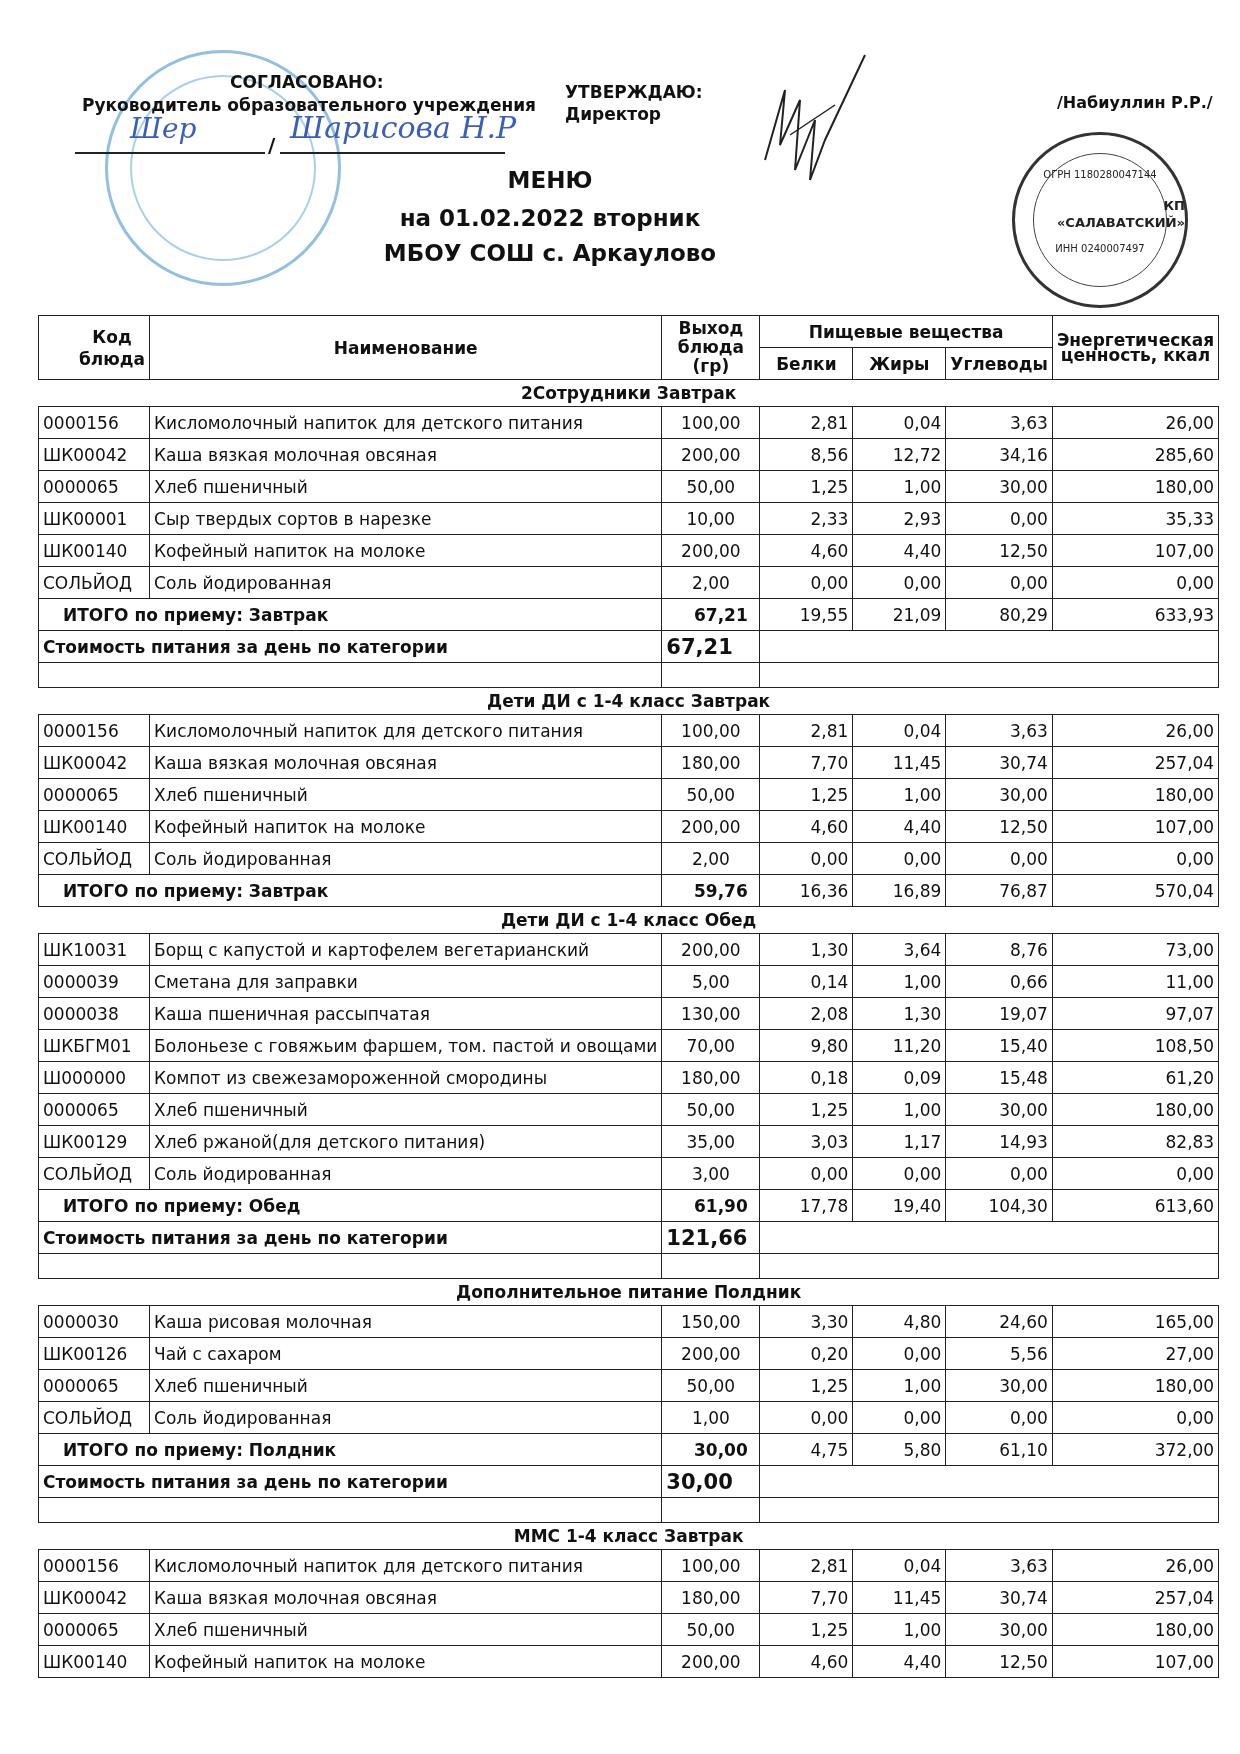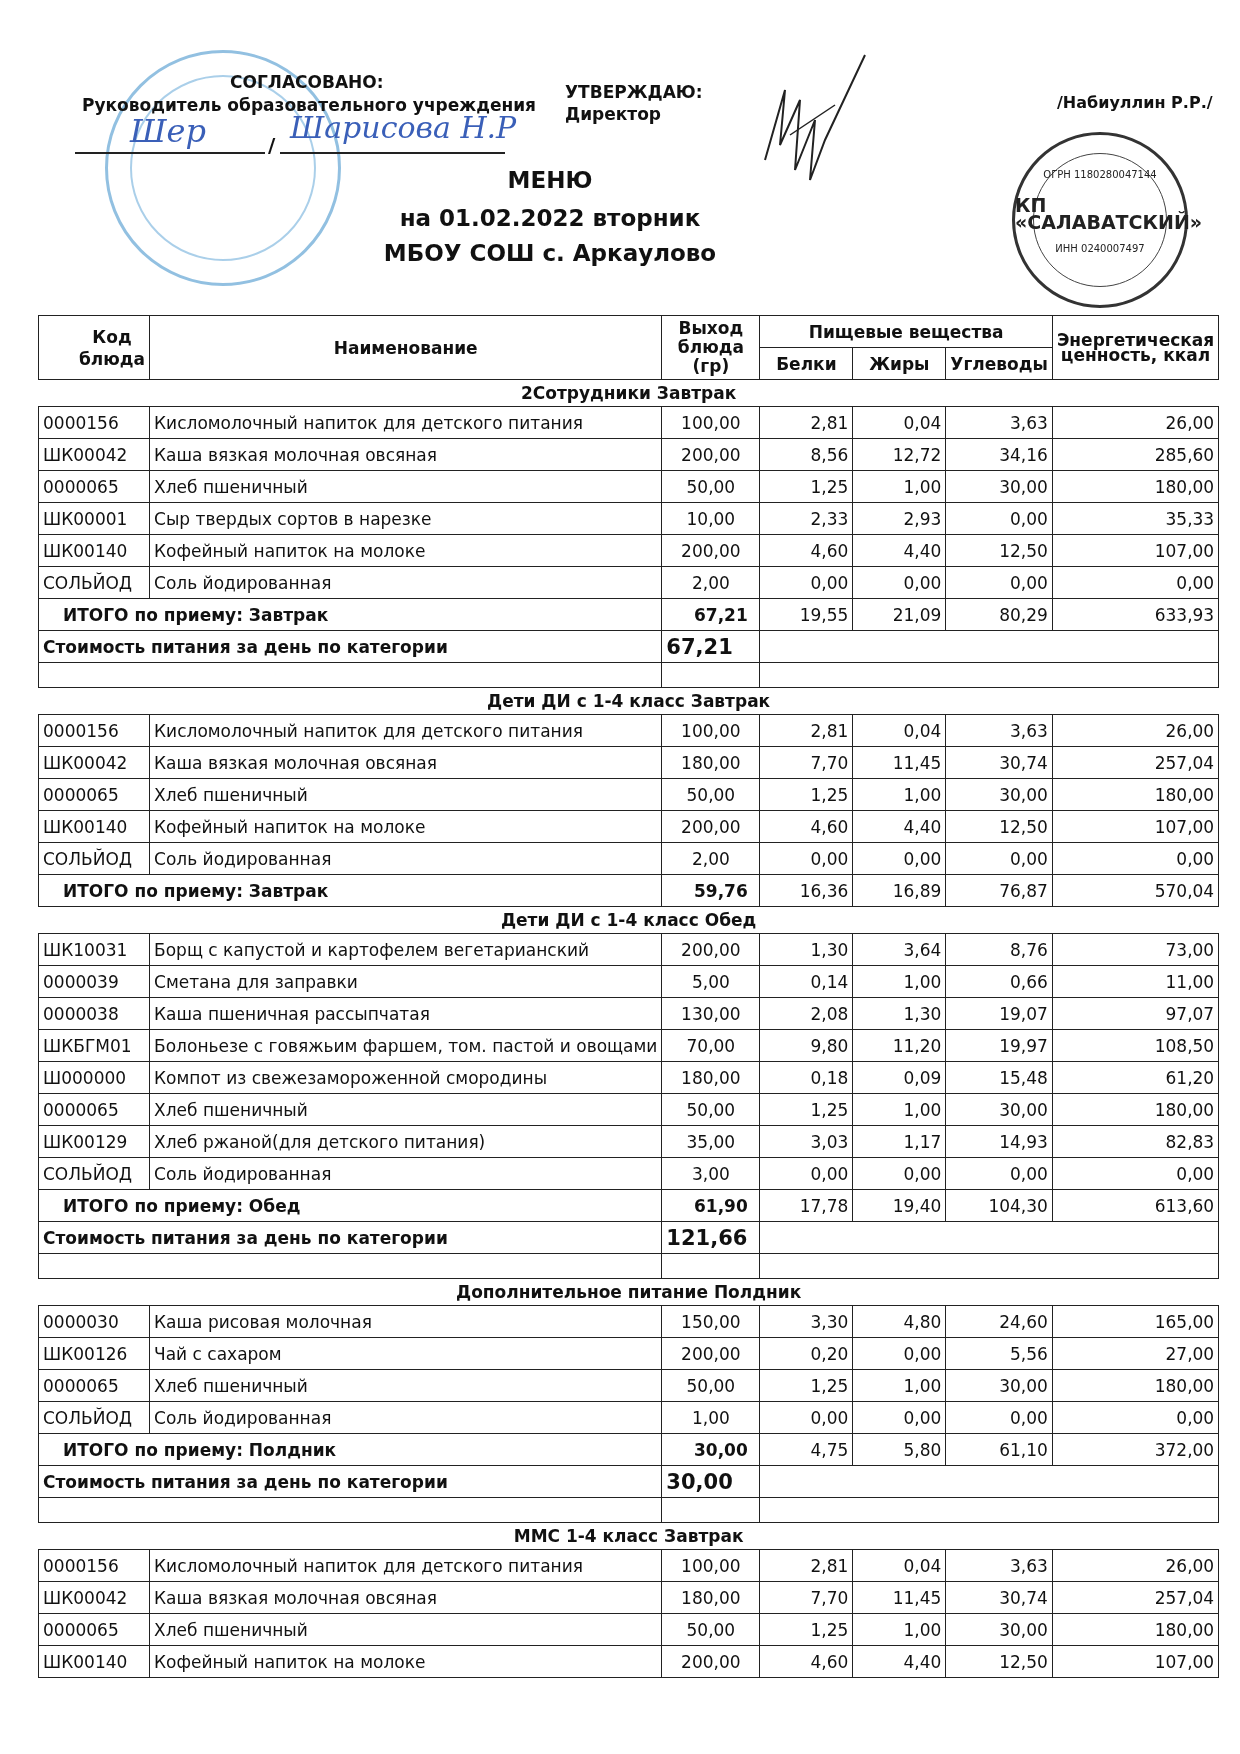--- a/index.html
+++ b/index.html
@@ -6,36 +6,36 @@
   body { width: 1240px; height: 1754px; position: relative; overflow: hidden;
          font-family: "DejaVu Sans", "Liberation Sans", sans-serif; color: #111; }
   .abs { position: absolute; }
 
   
   #agreed-title { left: 230px; top: 72px; font-size: 17px; font-weight: bold; }
   #agreed-role { left: 82px; top: 95px; font-size: 17px; font-weight: bold; }
   #sign-line-1 { left: 75px; top: 152px; width: 190px; border-top: 2px solid #222; }
   #sign-sep { left: 268px; top: 133px; font-size: 20px; font-weight: bold; }
   #sign-line-2 { left: 280px; top: 152px; width: 225px; border-top: 2px solid #222; }
-  #sig-left { left: 130px; top: 112px; font-family: "DejaVu Serif", serif; font-style: italic; font-size: 32px; color: #3a5fb8; }
+  #sig-left { left: 130px; top: 112px; font-family: "DejaVu Serif", serif; font-style: italic; font-size: 28px; color: #3a5fb8; }
   #sig-left2 { left: 290px; top: 110px; font-family: "DejaVu Serif", serif; font-style: italic; font-size: 30px; color: #3a5fb8; }
   #approve-title { left: 565px; top: 82px; font-size: 17px; font-weight: bold; }
   #approve-role { left: 565px; top: 104px; font-size: 17px; font-weight: bold; }
   #director-name { left: 1057px; top: 93px; font-size: 16px; font-weight: bold; }
   #menu-title { left: 0; width: 1100px; top: 167px; text-align: center; font-size: 23px; font-weight: bold; }
   #menu-date { left: 0; width: 1100px; top: 205px; text-align: center; font-size: 23px; font-weight: bold; }
   #menu-school { left: 0; width: 1100px; top: 240px; text-align: center; font-size: 23px; font-weight: bold; }
 
   .stamp { position: absolute; border-radius: 50%; }
   #stamp-school { left: 105px; top: 50px; width: 230px; height: 230px; border: 3px solid #7fb6dc; color: #6aa9d6; opacity: 0.85; }
   #stamp-school .inner { position: absolute; left: 22px; top: 22px; right: 22px; bottom: 22px; border: 2px solid #9cc7e6; border-radius: 50%; }
   #stamp-school .txt { position: absolute; left: 0; right: 0; top: 90px; text-align: center; font-size: 11px; line-height: 14px; font-weight: bold; }
   #stamp-supplier { left: 1012px; top: 132px; width: 170px; height: 170px; border: 3px solid #333; color: #222; }
   #stamp-supplier .inner { position: absolute; left: 18px; top: 18px; right: 18px; bottom: 18px; border: 1.5px solid #444; border-radius: 50%; }
-  #stamp-supplier .txt { position: absolute; left: 0; right: 0; top: 62px; text-align: left; font-size: 19px; line-height: 17px; font-weight: bold; }
+  #stamp-supplier .txt { position: absolute; left: 0; right: 0; top: 62px; text-align: right; font-size: 13px; line-height: 17px; font-weight: bold; }
   #stamp-supplier .ogrn { position: absolute; left: 0; right: 0; top: 34px; text-align: center; font-size: 10px; }
   #stamp-supplier .inn { position: absolute; left: 0; right: 0; top: 108px; text-align: center; font-size: 10px; }
   #sig-director { left: 755px; top: 50px; width: 120px; height: 140px; }
 
   
   table.menu { position: absolute; border-collapse: collapse; table-layout: fixed; }
   table.menu td, table.menu th { border: 1.5px solid #222; padding: 0 4px; height: 31px; font-size: 17px; overflow: hidden; white-space: nowrap; }
   table.menu th { font-weight: bold; text-align: center; }
   .c-code { width: 86px; }
   .c-name { width: 458px; }
@@ -281,21 +281,21 @@
         <td class="num">1,30</td>
         <td class="num">19,07</td>
         <td class="num">97,07</td>
       </tr>
       <tr>
         <td>ШКБГМ01</td>
         <td>Болоньезе с говяжьим фаршем, том. пастой и овощами</td>
         <td class="out">70,00</td>
         <td class="num">9,80</td>
         <td class="num">11,20</td>
-        <td class="num">19,97</td>
+        <td class="num">15,40</td>
         <td class="num">108,50</td>
       </tr>
       <tr>
         <td>Ш000000</td>
         <td>Компот из свежезамороженной смородины</td>
         <td class="out">180,00</td>
         <td class="num">0,18</td>
         <td class="num">0,09</td>
         <td class="num">15,48</td>
         <td class="num">61,20</td>

